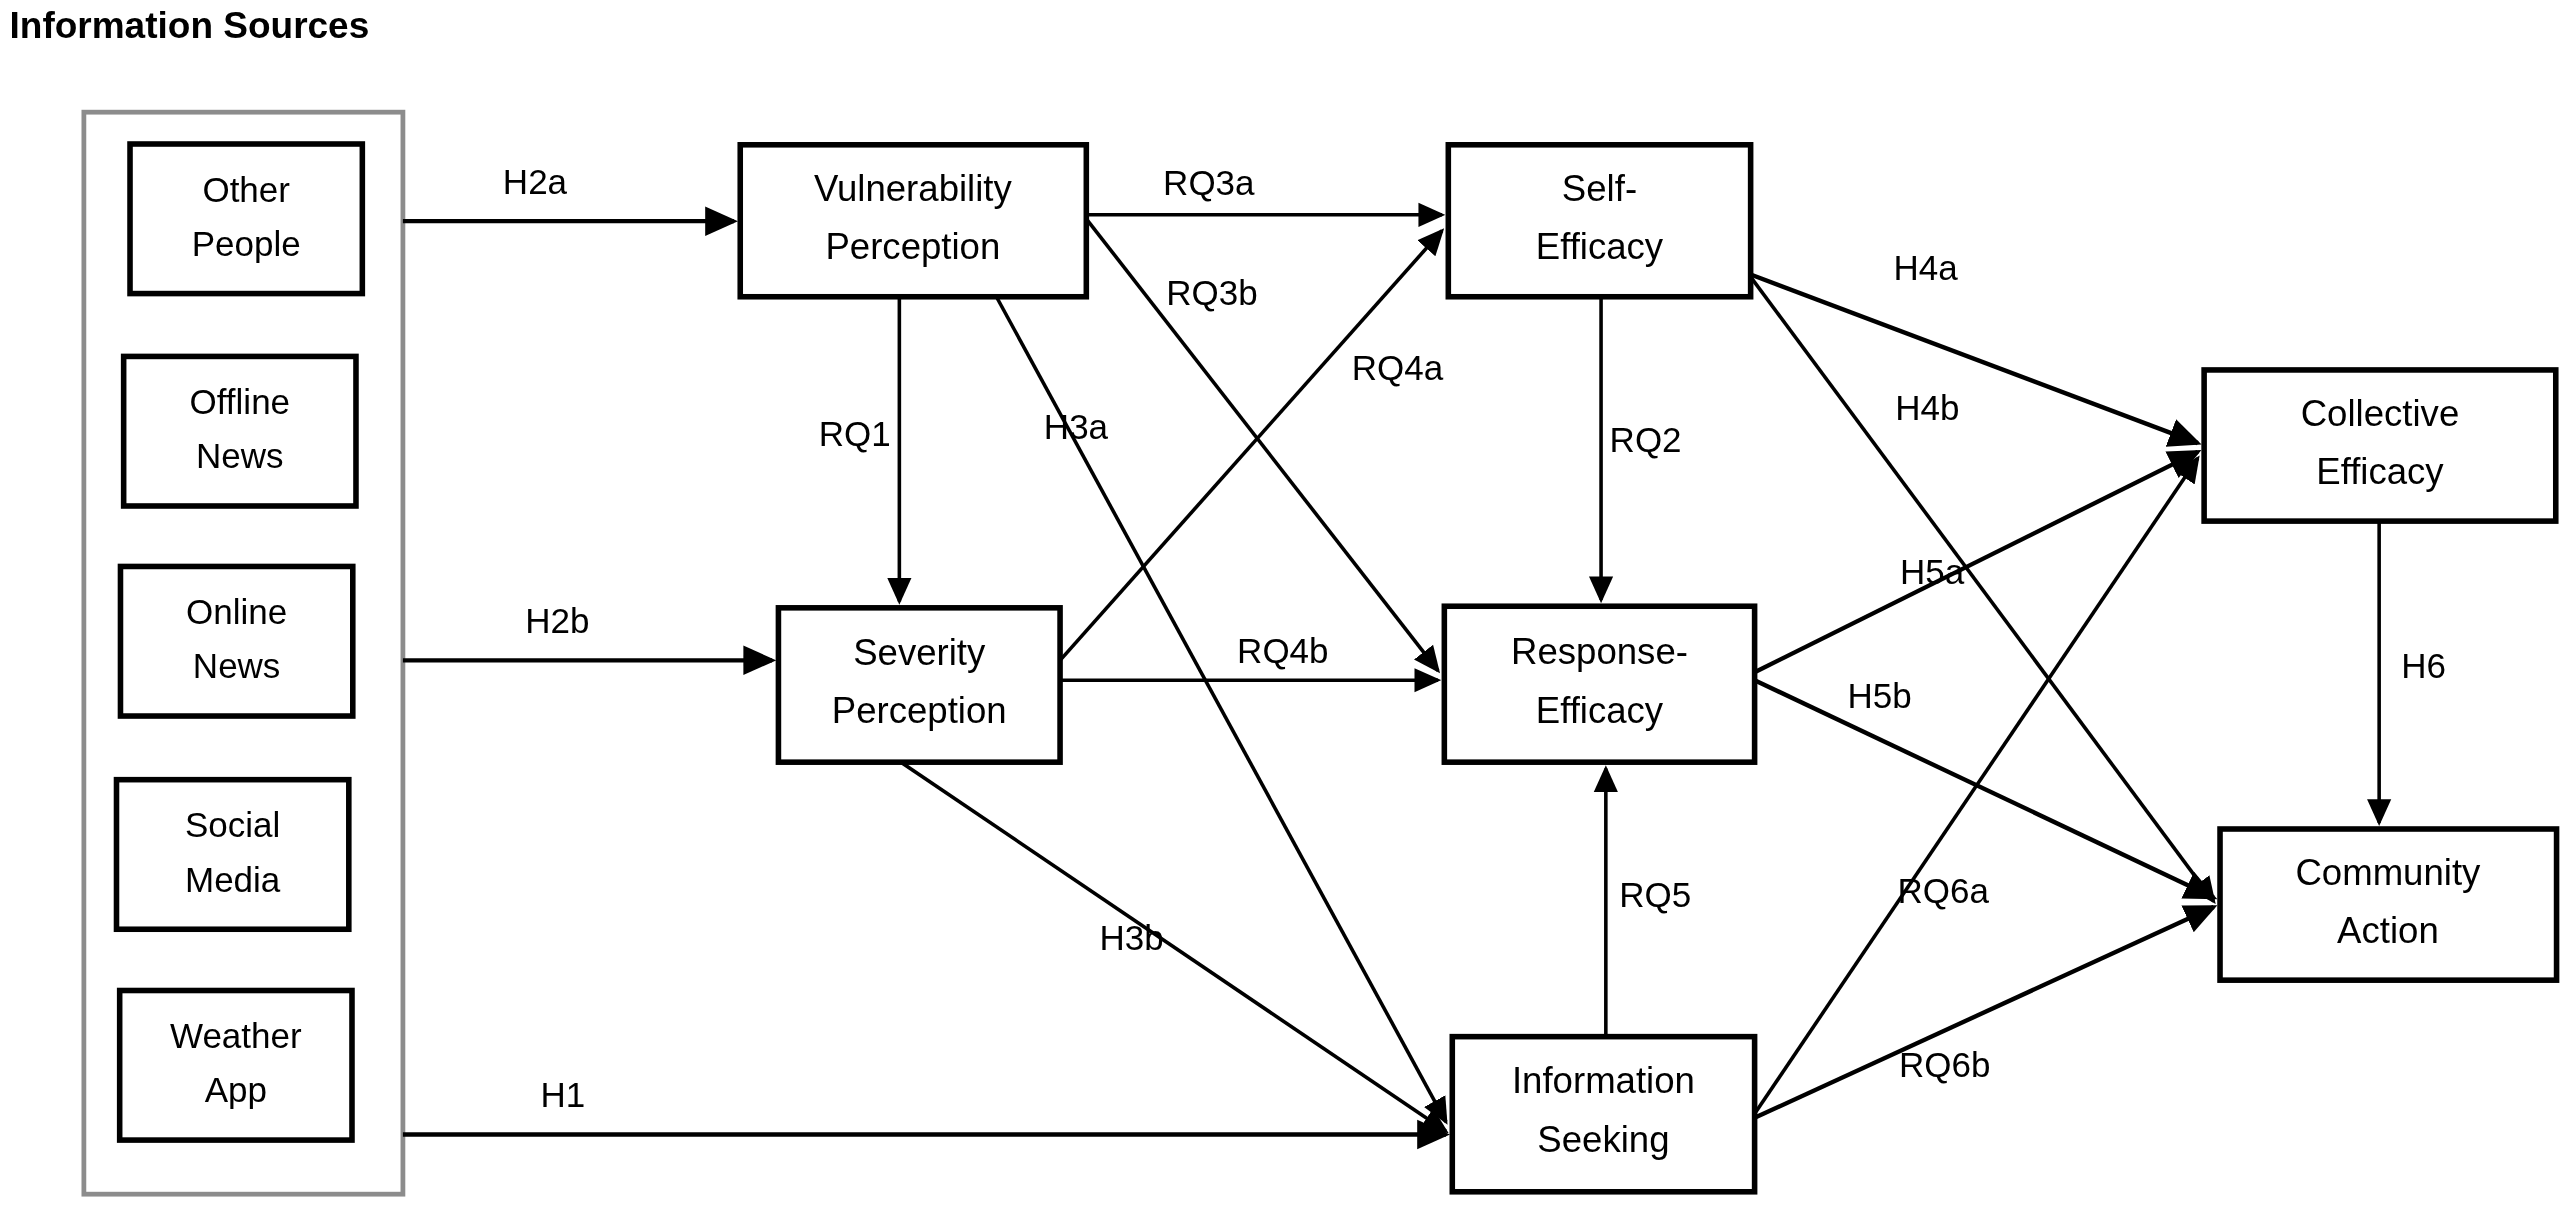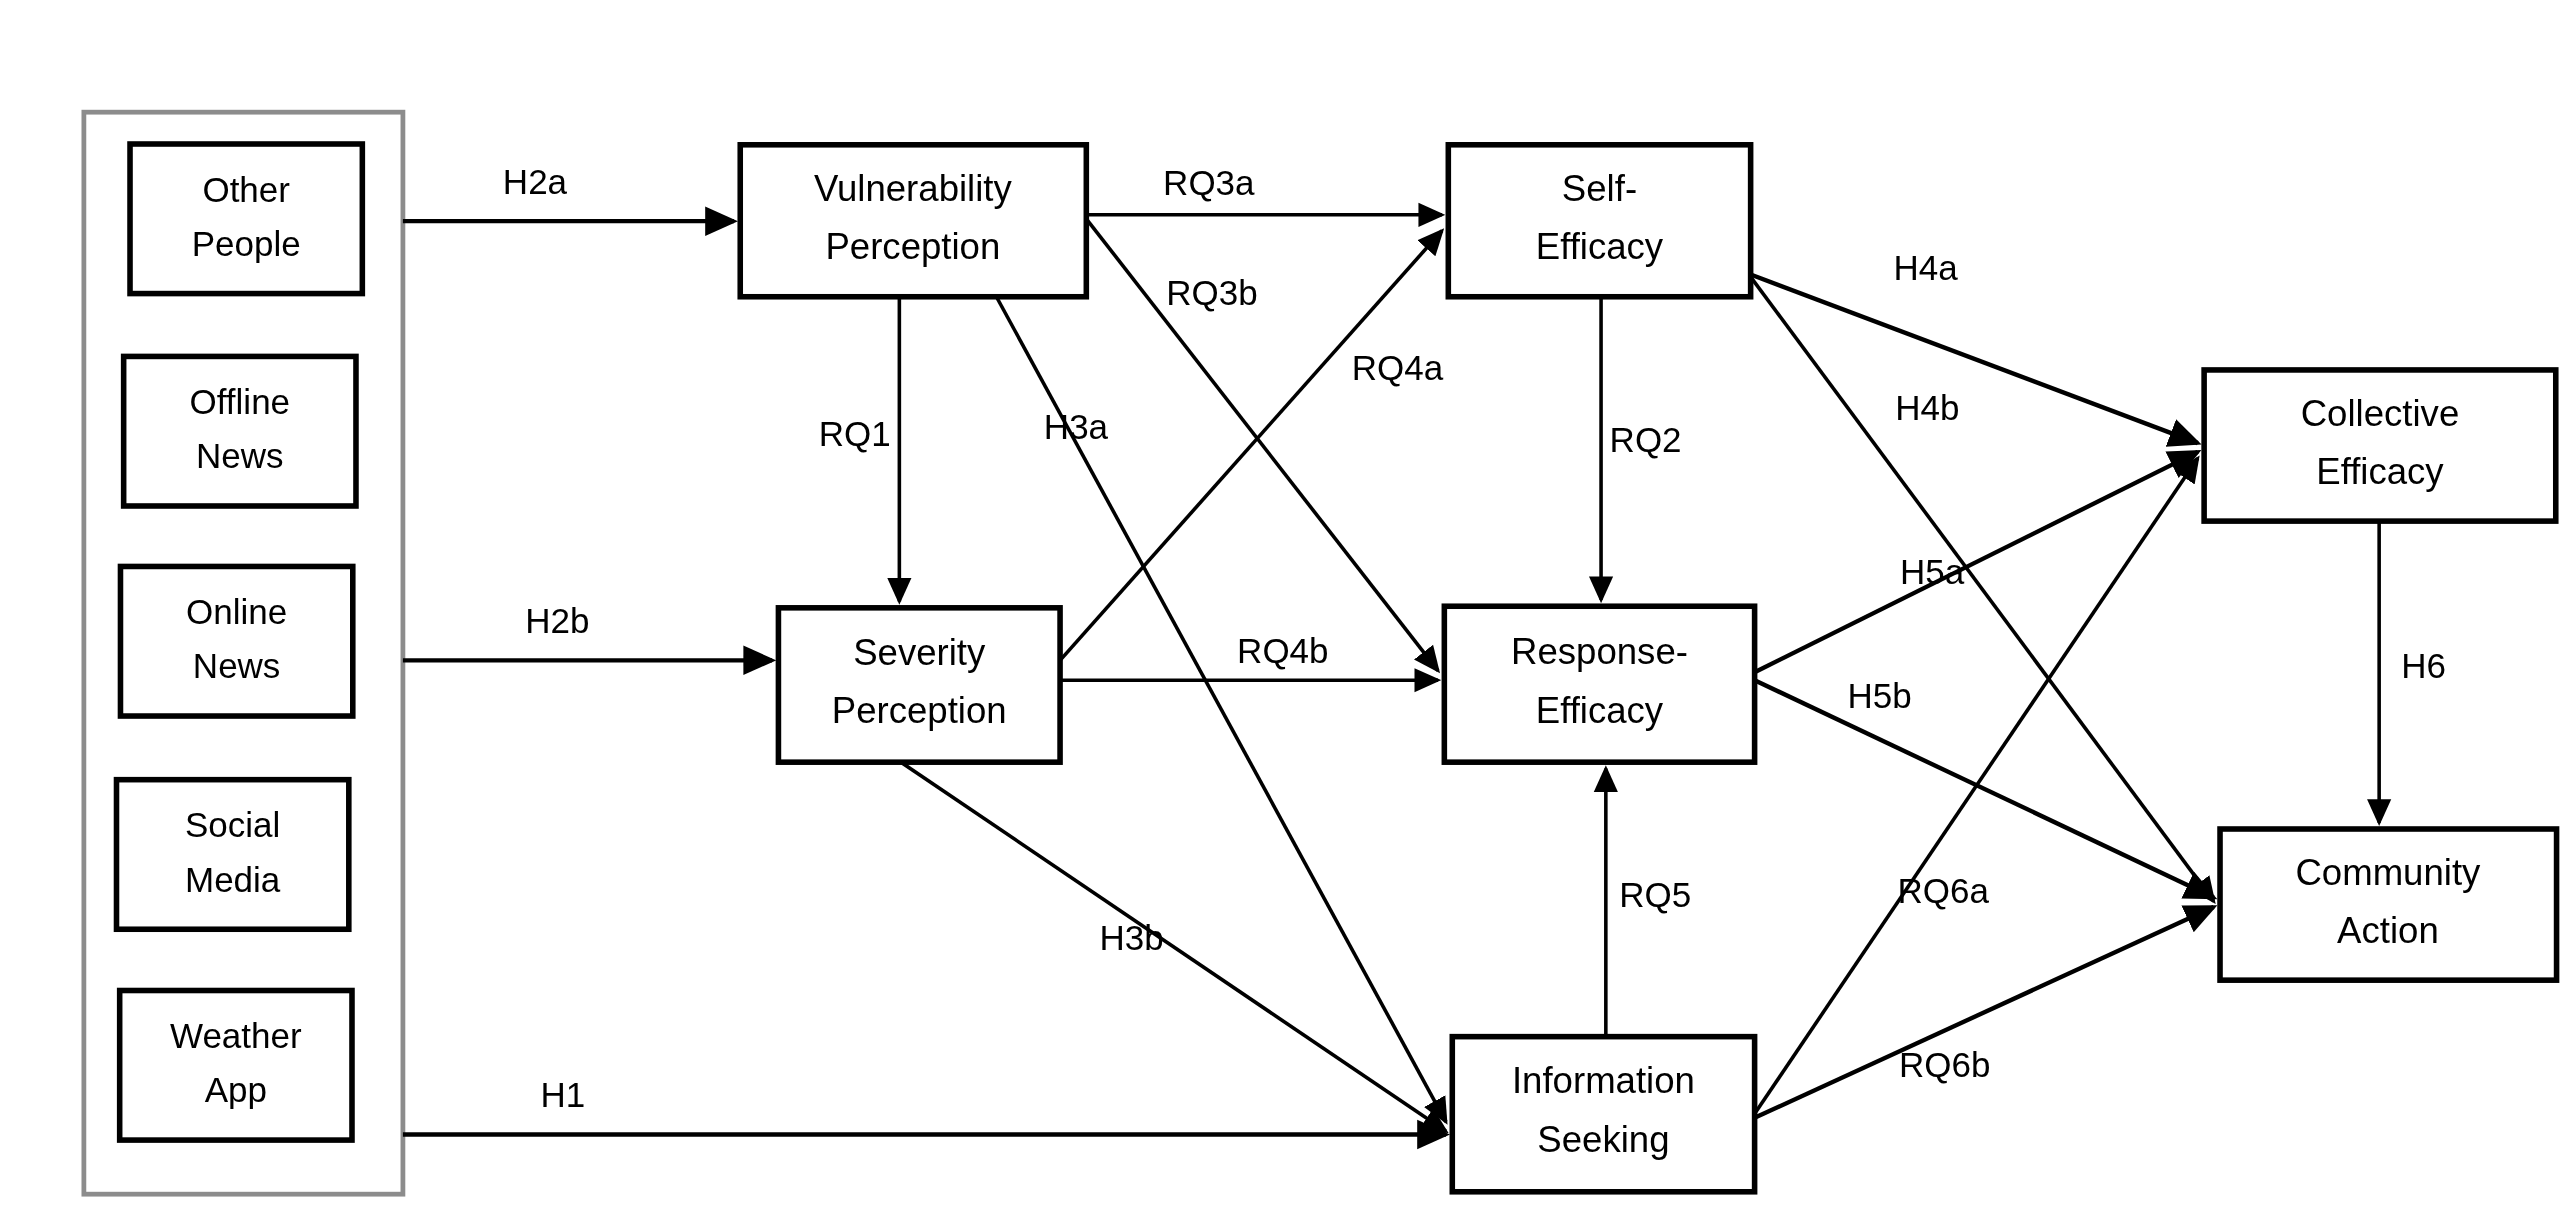--- a/index.html
+++ b/index.html
@@ -35,20 +35,21 @@
   .box{ fill:#ffffff; stroke:#000000; stroke-width:7; }
   .panel{ fill:#ffffff; stroke:#8c8c8c; stroke-width:6; }
   .edge{ fill:none; stroke:#000000; stroke-width:5.5; }
   .edge-thin{ fill:none; stroke:#000000; stroke-width:4.5; }
 </style>
 </head>
 <body>
 
 <div id="stage">
 
+  <div class="page-title">Information Sources</div>
 
   <svg id="diagram" viewBox="0 0 3237 1541" xmlns="http://www.w3.org/2000/svg">
     <defs>
       <marker id="arrow" viewBox="0 0 12 12" refX="10.5" refY="6" markerWidth="7.5" markerHeight="7.5" orient="auto-start-reverse">
         <path d="M 0 0.6 L 12 6 L 0 11.4 z" fill="#000000"></path>
       </marker>
     </defs>
 
     <rect class="panel" x="105" y="141" width="401" height="1360"></rect>
 

